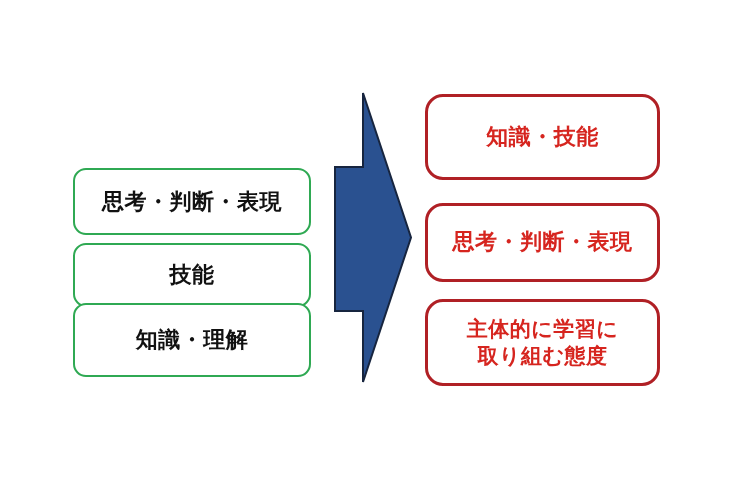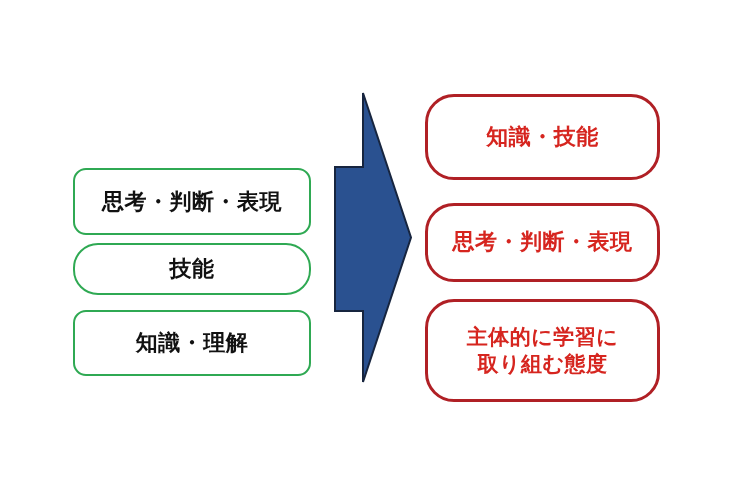--- a/index.html
+++ b/index.html
@@ -30,37 +30,37 @@
     left: 73px;
     width: 238px;
     border: 2.5px solid #2fa953;
     border-radius: 13px;
     color: #111111;
     font-size: 22px;
     letter-spacing: 0.5px;
   }
   .o1 { top: 93px;  height: 67px; }
   .o2 { top: 168px; height: 67px; }
-  .o3 { top: 243px; height: 52px; border-radius: 25px; }
-  .o4 { top: 310px; height: 66px; }
+  .o3 { top: 243px; height: 64px; }
+  .o4 { top: 303px; height: 74px; }
   
   .new-box {
     left: 425px;
     width: 235px;
     border: 3px solid #b02025;
-    border-radius: 29px;
+    border-radius: 18px;
     color: #d6251f;
     font-size: 22px;
     letter-spacing: 0.5px;
     white-space: pre-line;
     line-height: 1.28;
   }
   .n1 { top: 94px;  height: 86px; }
   .n2 { top: 203px; height: 79px; }
-  .n3 { top: 299px; height: 103px; font-size: 21px; }
+  .n3 { top: 299px; height: 87px; font-size: 21px; }
   .arrow-svg {
     position: absolute;
     left: 0;
     top: 0;
     width: 740px;
     height: 498px;
     pointer-events: none;
   }
 </style>
 </head>

